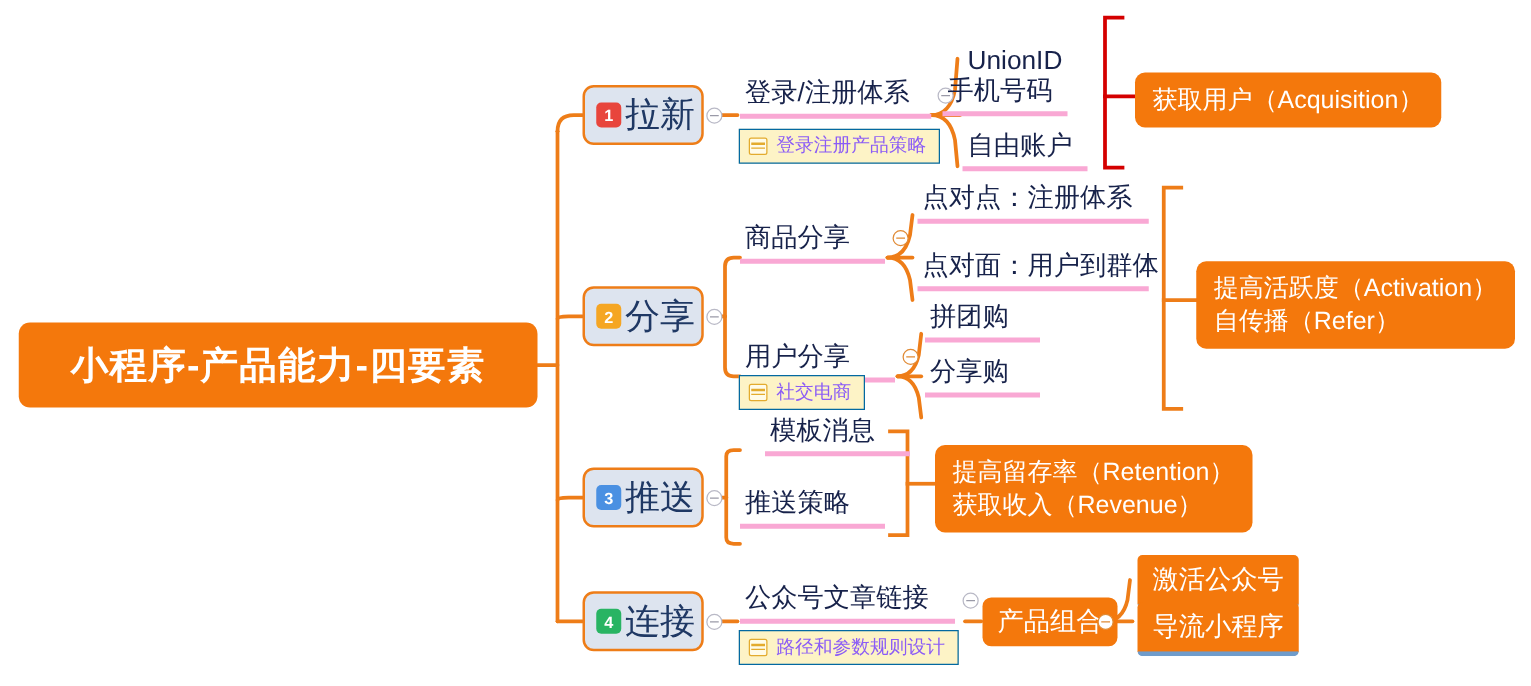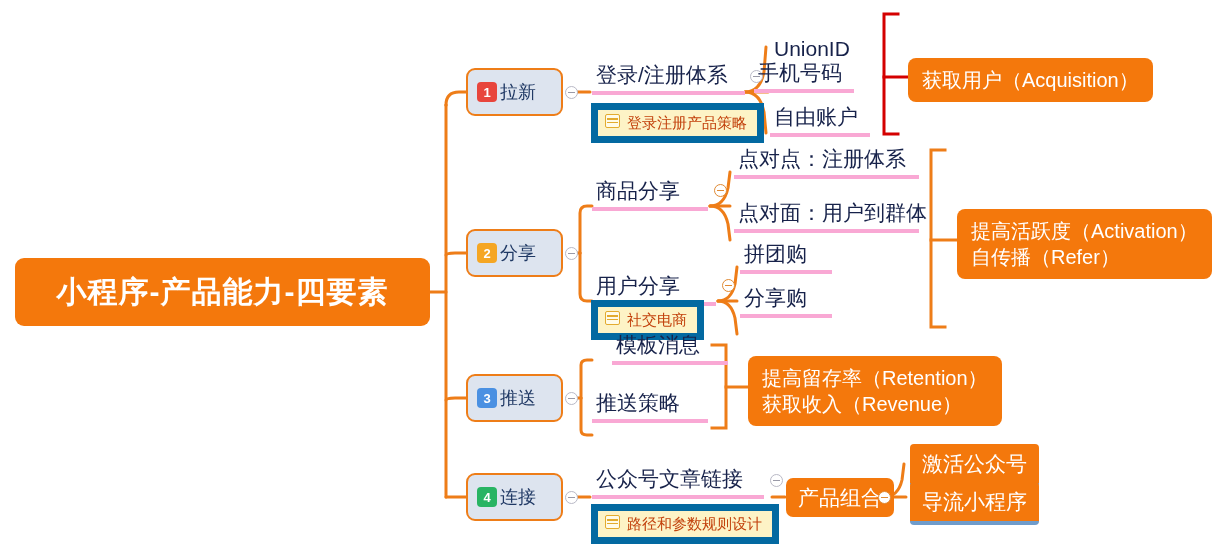--- a/index.html
+++ b/index.html
@@ -46,21 +46,21 @@
     width:20px;height:20px;
     border-radius:4px;
     color:#ffffff;
     font-size:13px;
     font-weight:bold;
     display:flex;align-items:center;justify-content:center;
     margin-right:3px;
     flex:none;
   }
   .branch-label{
-    font-size:18px;
+    font-size:28px;
     color:#1f3864;
     font-weight:normal;
     white-space:nowrap;
     line-height:1;
     text-align:center;
   }
 
   
   .topic{
     position:absolute;
@@ -84,27 +84,27 @@
     line-height:1;
     padding:9px 12px;
     border-radius:7px;
     box-sizing:border-box;
   }
   .otopic.ul{border-bottom:4px solid #6f9ccb;border-radius:4px;}
 
   
   .note{
     position:absolute;
-    display:flex;align-items:flex-start;
+    display:flex;align-items:center;
     background:#fdf3c6;
-    border:7px solid #0369a1;
+    border:1px solid #0369a1;
     white-space:nowrap;
     padding:4px 10px 4px 7px;
     box-sizing:border-box;
-    color:#c2410c;
+    color:#8b5cf6;
     font-size:15px;
     line-height:18px;
   }
   .note-ico{
     width:13px;height:12px;
     border:1.5px solid #e3ab2e;
     border-radius:2px;
     margin-right:7px;
     position:relative;
     flex:none;

